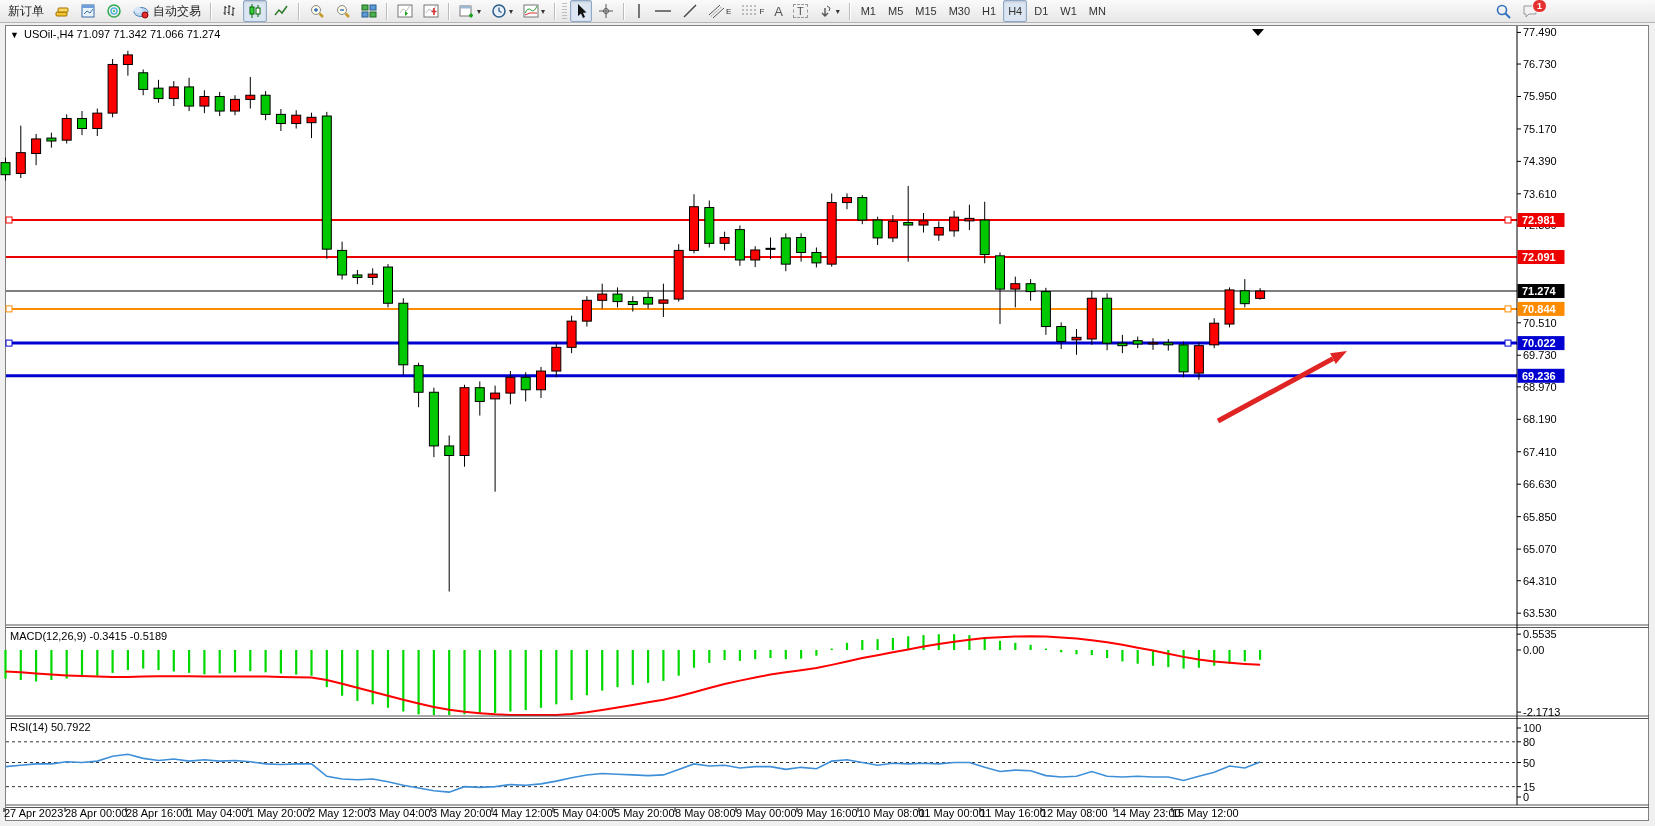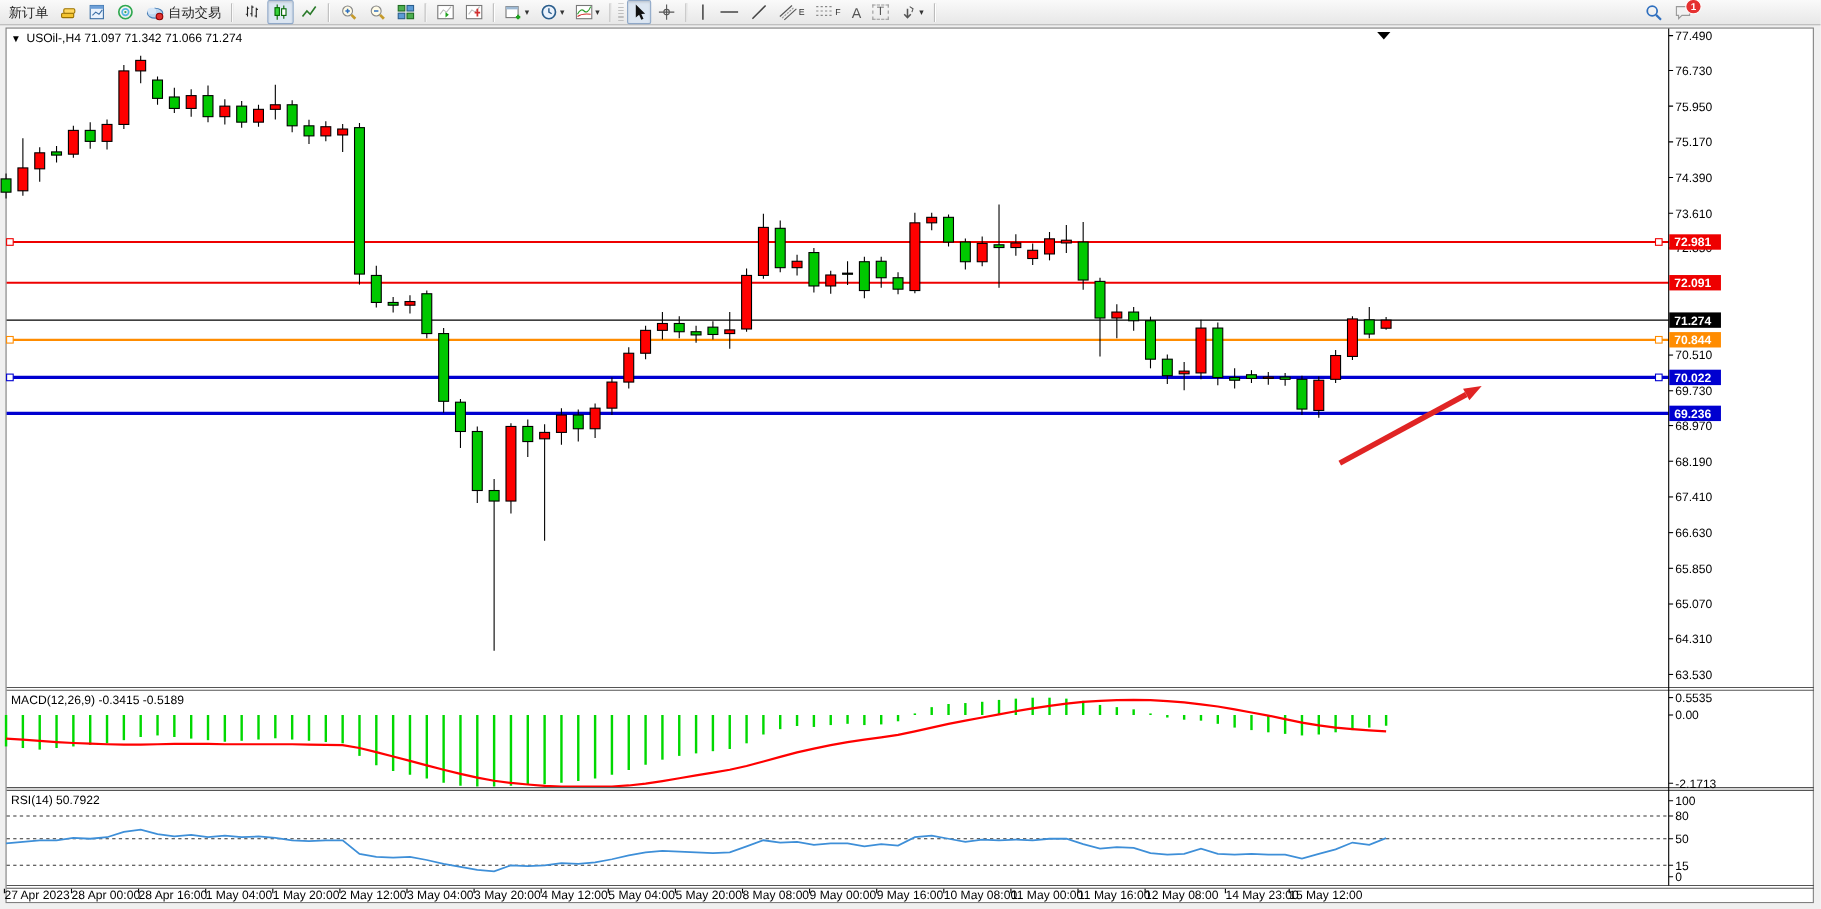--- a/index.html
+++ b/index.html
@@ -245,20 +245,31 @@
     <span>
       <svg class="icn" width="16" height="16">
           <path d="M4 10 l3 3 3-3 M7 13 V5" stroke="#555" fill="none" stroke-width="1.4"></path>
           <path d="M9 3 l3 2 -1 3" stroke="#555" fill="none"></path>
         </svg>
     </span>
       <span class="caret">▾</span>
   </div>
 
   <div class="tsep"></div>
+  <div id="tf-box">
+      <div class="tbtn tflabel">M1</div>
+      <div class="tbtn tflabel">M5</div>
+      <div class="tbtn tflabel">M15</div>
+      <div class="tbtn tflabel">M30</div>
+      <div class="tbtn tflabel">H1</div>
+      <div class="tbtn tflabel pressed">H4</div>
+      <div class="tbtn tflabel">D1</div>
+      <div class="tbtn tflabel">W1</div>
+      <div class="tbtn tflabel">MN</div>
+    </div>
 
   <div id="tb-right">
     <div class="tbtn">
       <span>
         <svg class="icn" width="17" height="17">
             <circle cx="7" cy="7" r="4.5" fill="none" stroke="#2f6fbf" stroke-width="1.6"></circle>
             <line x1="10.5" y1="10.5" x2="15" y2="15" stroke="#2f6fbf" stroke-width="2"></line>
           </svg>
       </span>
     </div>

